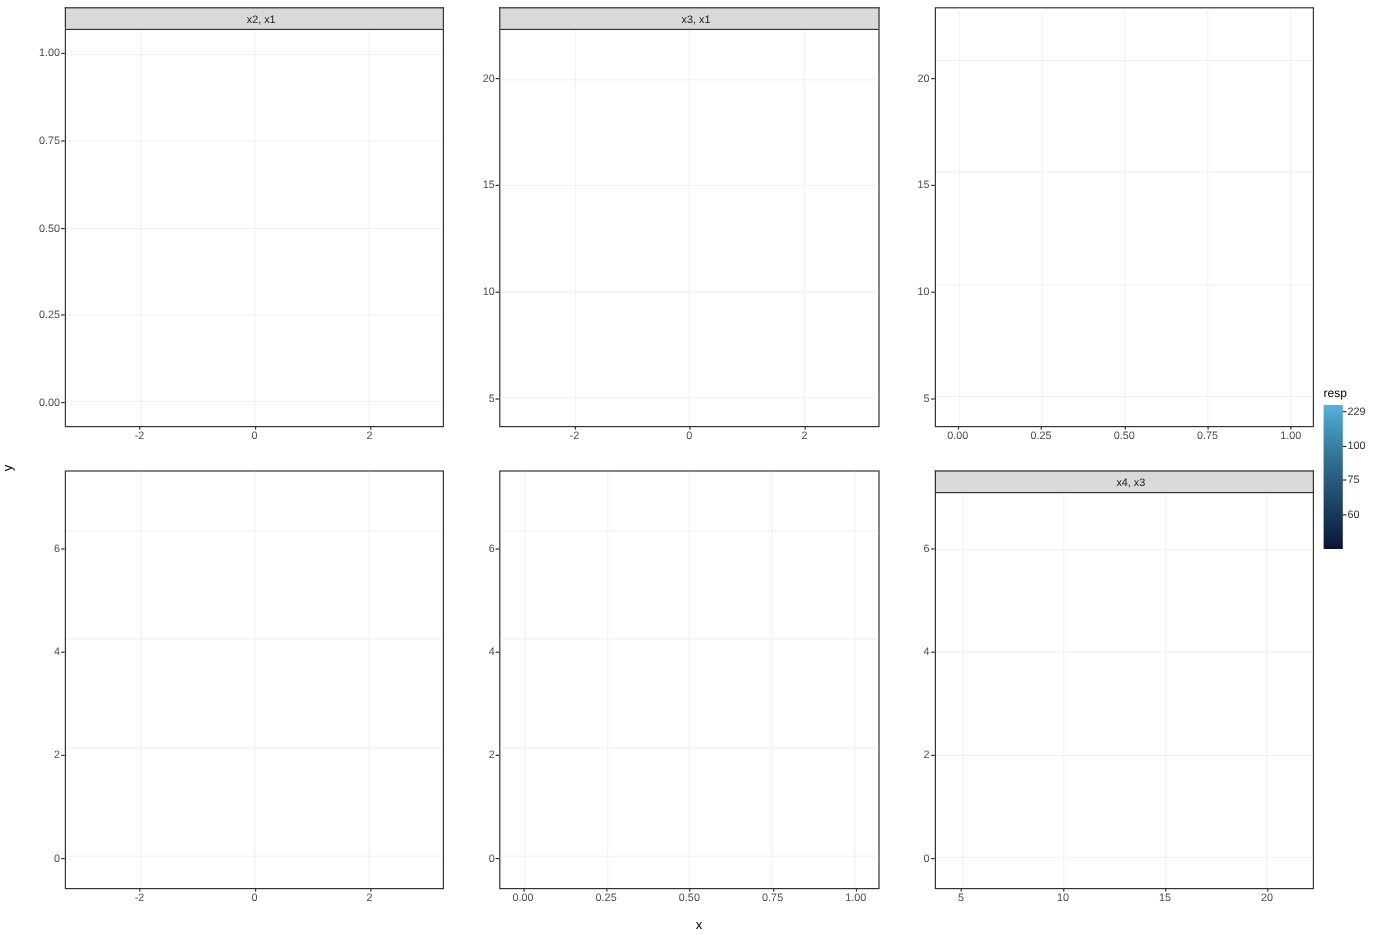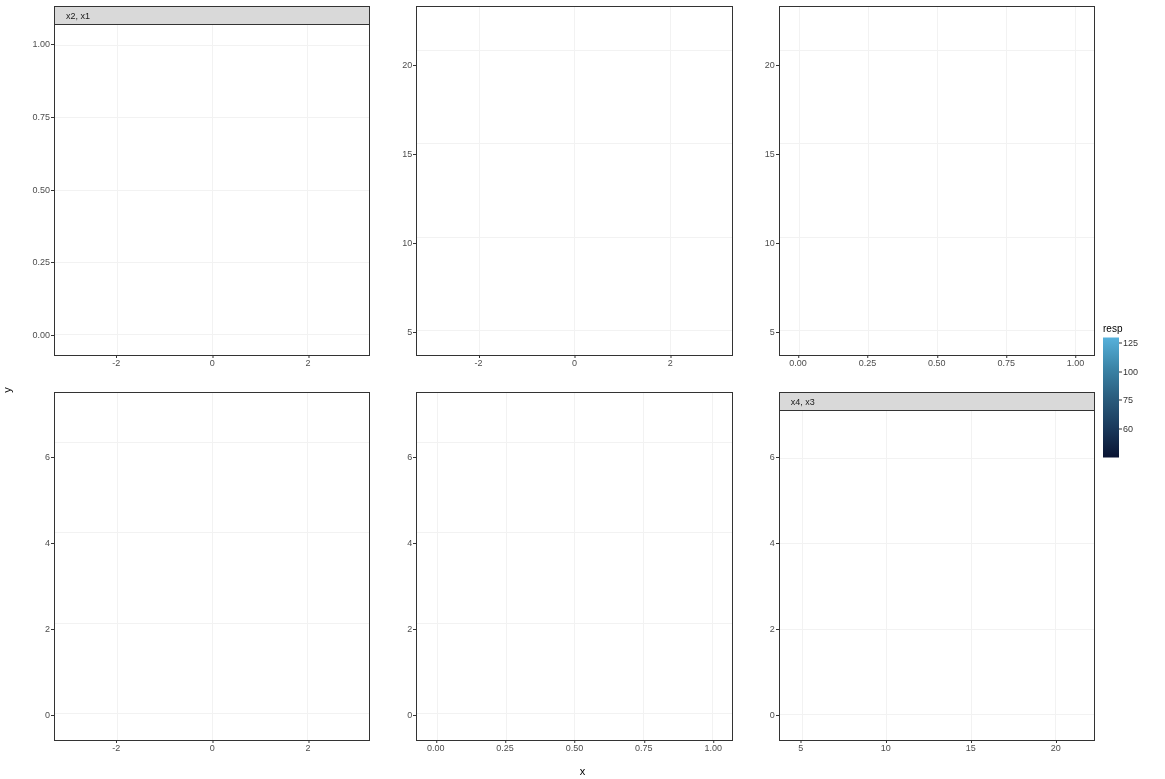--- a/index.html
+++ b/index.html
@@ -74,21 +74,21 @@
     flex-direction: column;
     min-width: 0;
   }
 
   .panel-strip {
     height: 18px;
     line-height: 18px;
     background: #d9d9d9;
     border: 1px solid #333;
     border-bottom: none;
-    text-align: left;
+    text-align: center;
     font-size: 9px;
     color: #1a1a1a;
     padding-left: 11px;
   }
 
   .panel-canvas {
     flex: 1 1 auto;
     border: 1px solid #333;
     background: #fff;
     position: relative;
@@ -210,20 +210,21 @@
       </div>
       <div class="panel">
         <div class="panel-inner">
           <div class="y-ticks">
             <div class="y-tick" style="top: calc(93.01% + 1.2582px);">5</div>
             <div class="y-tick" style="top: calc(66.13% + 6.0966px);">10</div>
             <div class="y-tick" style="top: calc(39.25% + 10.935px);">15</div>
             <div class="y-tick" style="top: calc(12.37% + 15.7734px);">20</div>
           </div>
           <div class="panel-body">
+            <div class="panel-strip">x3, x1</div>
             <div class="panel-canvas">
               <div class="grid-h" style="top: 93.0108%;"></div>
               <div class="grid-h" style="top: 66.129%;"></div>
               <div class="grid-h" style="top: 39.2473%;"></div>
               <div class="grid-h" style="top: 12.3656%;"></div>
               <div class="grid-v" style="left: 19.697%;"></div>
               <div class="grid-v" style="left: 50%;"></div>
               <div class="grid-v" style="left: 80.303%;"></div>
             </div>
           </div>
@@ -349,21 +350,21 @@
           <div class="x-tick" style="left: 87.6344%;">20</div>
         </div>
       </div>
     </div>
 
   <div class="legend">
     <div class="legend-title">resp</div>
     <div class="legend-body">
       <div class="legend-bar"></div>
       <div class="legend-ticks">
-          <div class="legend-tick" style="top: 4.7619%;">125</div>
+          <div class="legend-tick" style="top: 4.7619%;">229</div>
           <div class="legend-tick" style="top: 28.5714%;">100</div>
           <div class="legend-tick" style="top: 52.381%;">75</div>
           <div class="legend-tick" style="top: 76.1905%;">60</div>
         </div>
     </div>
   </div>
 
 </div>
 
 </body></html>

